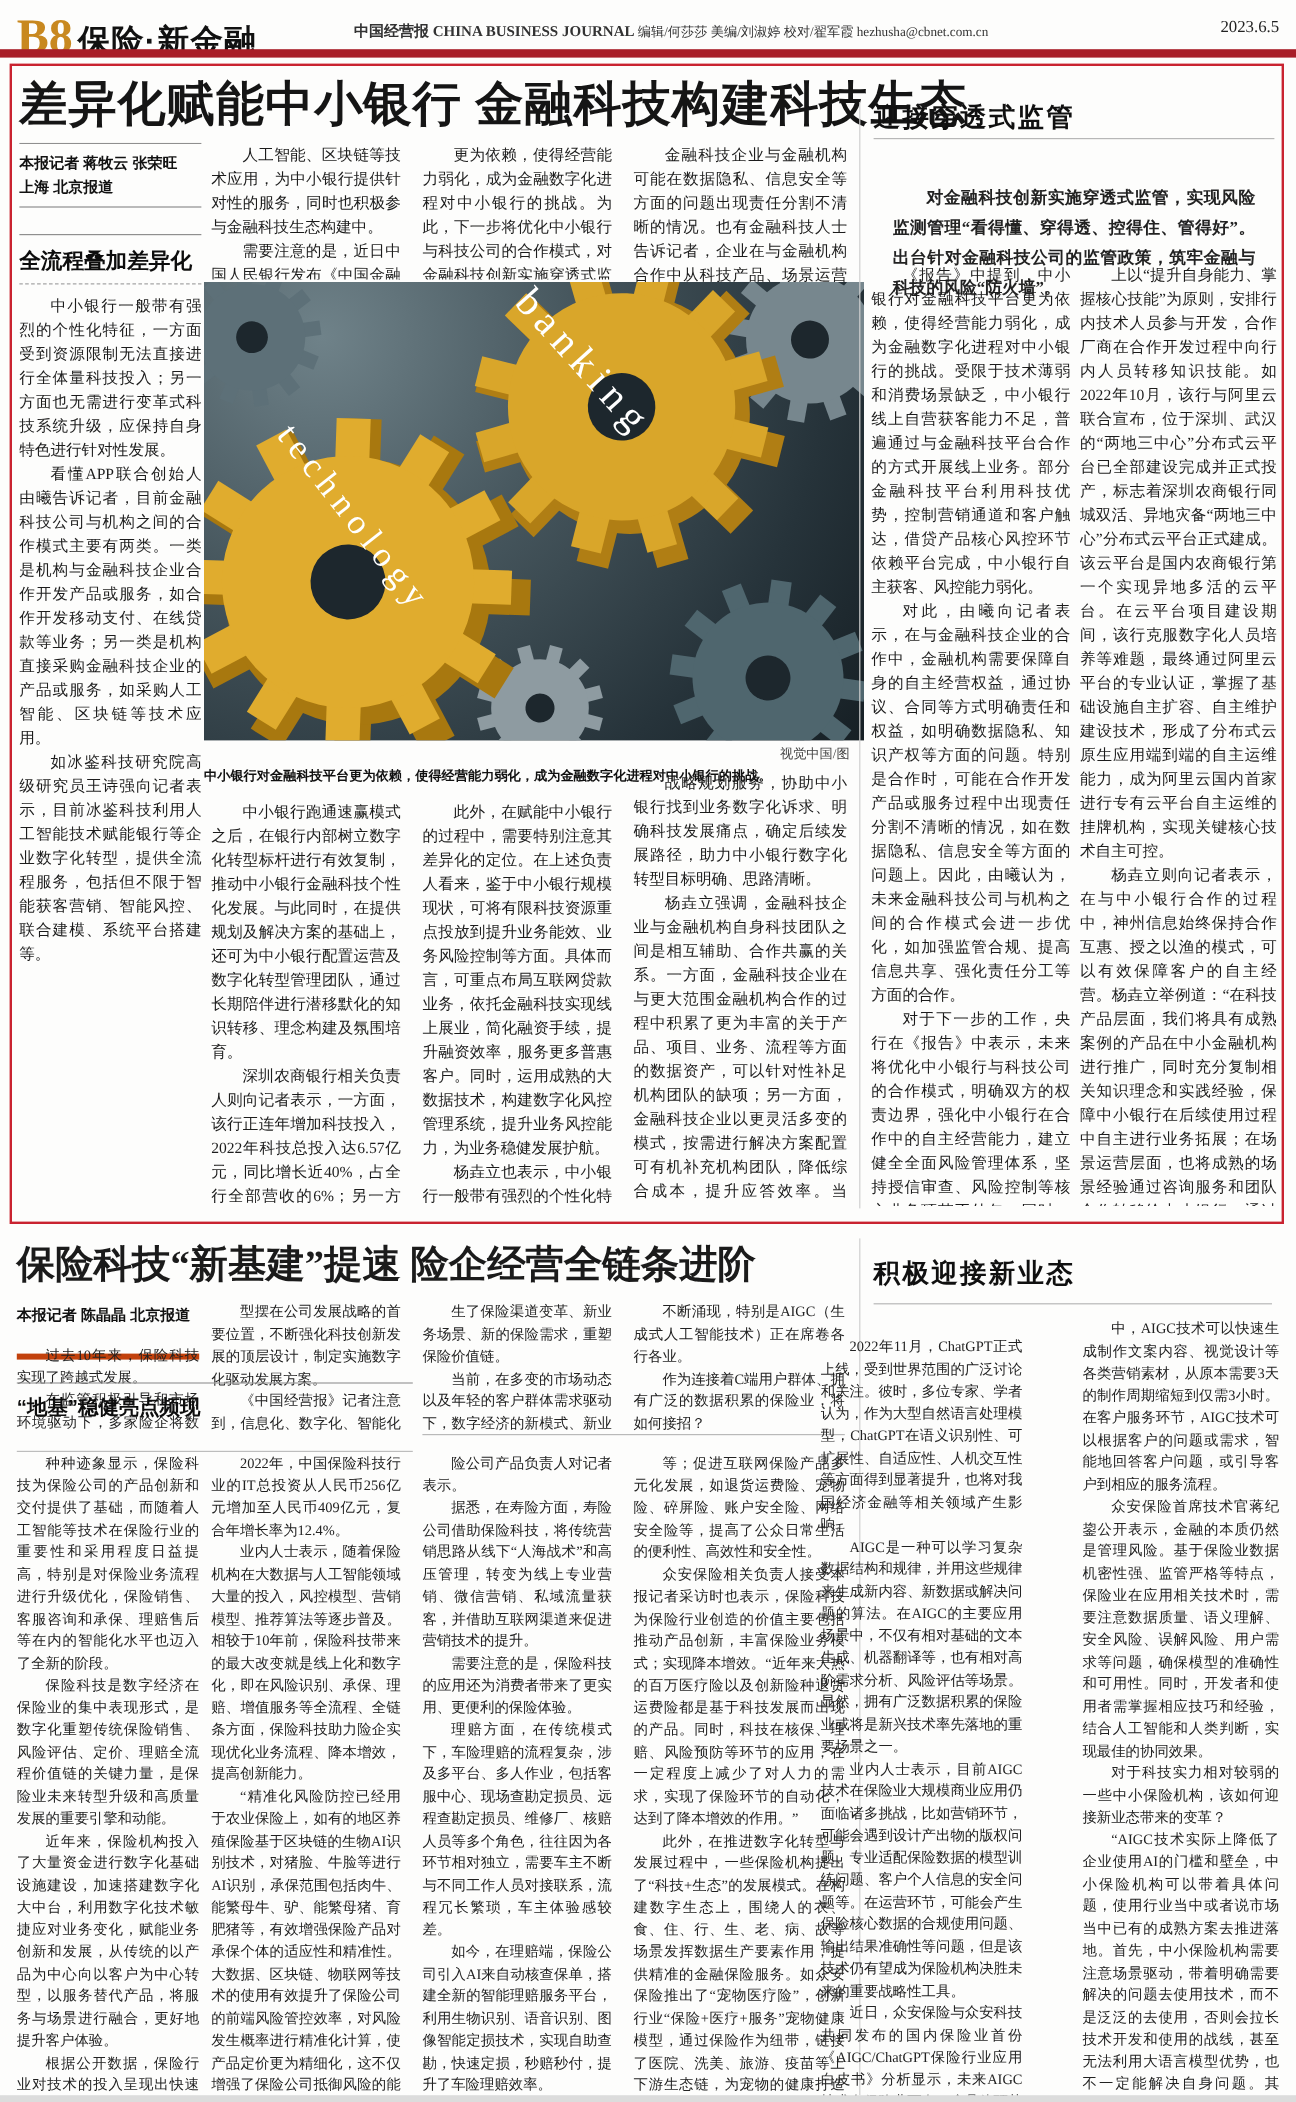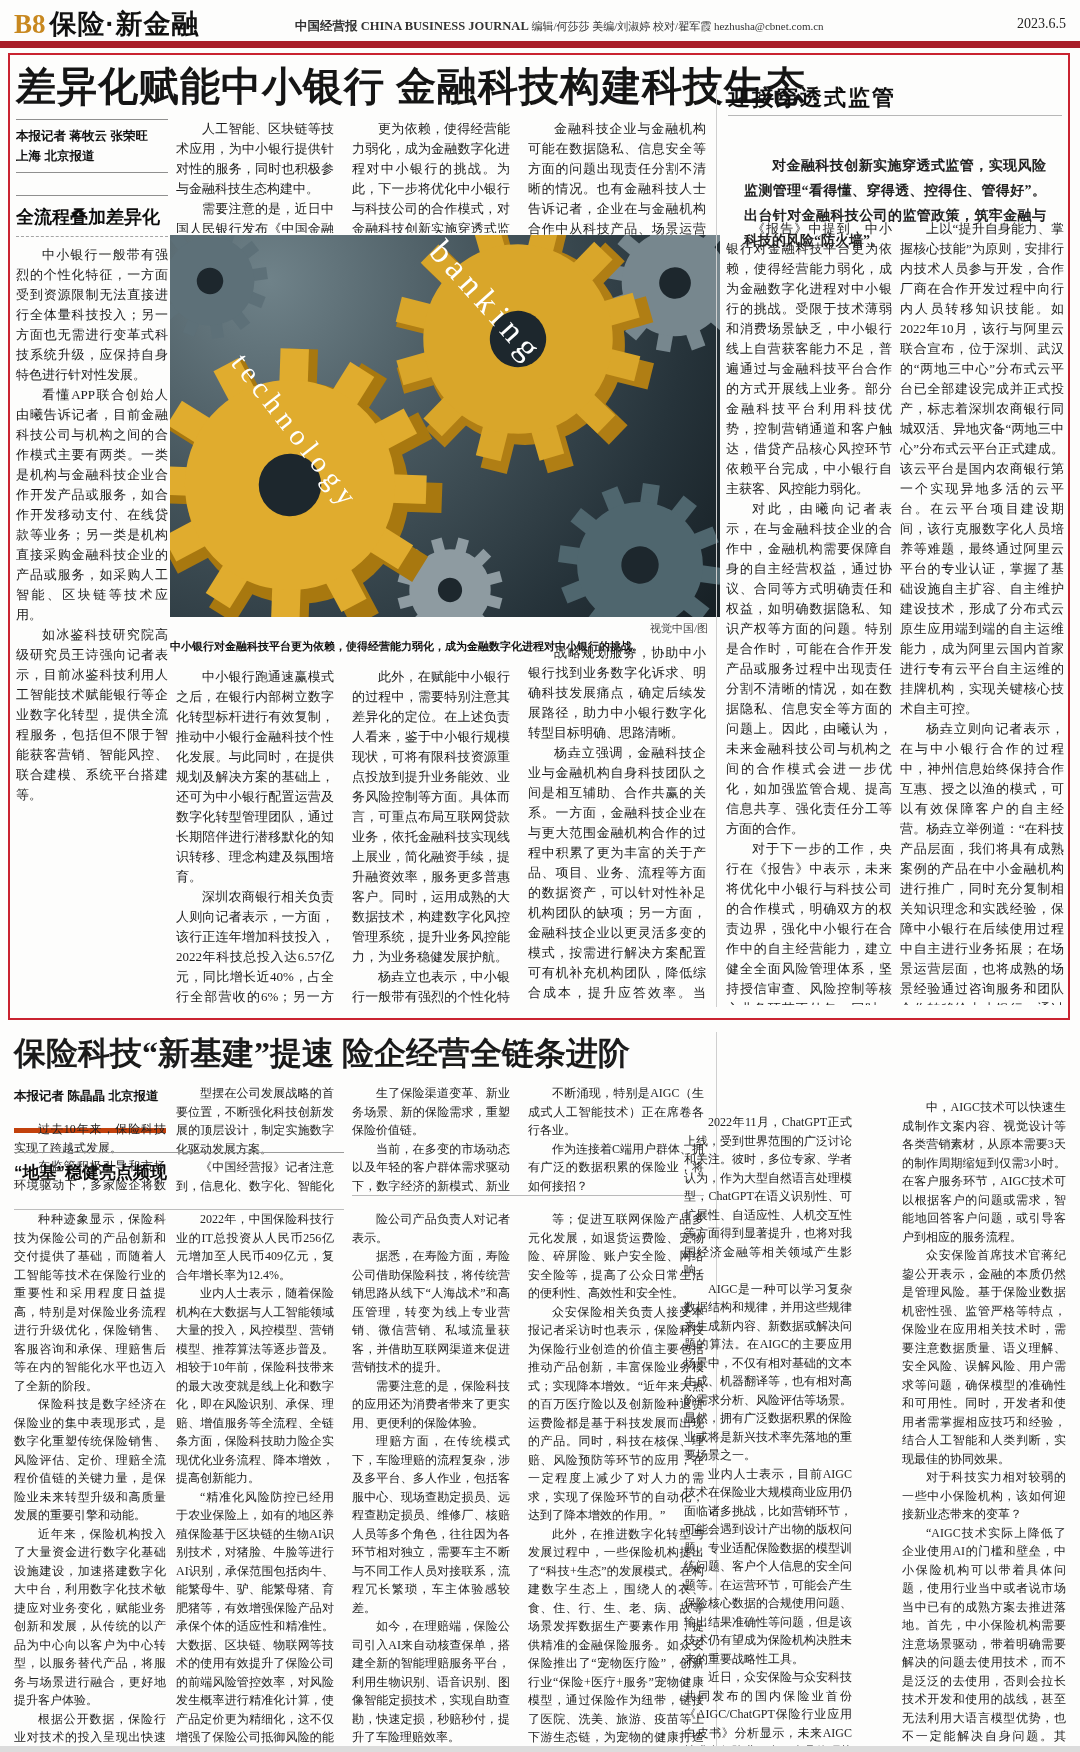--- a/index.html
+++ b/index.html
@@ -1,20 +1,20 @@
 <!DOCTYPE html>
 <html><head>
 <meta charset="utf-8">
 <style>
   html,body{margin:0;padding:0;background:#e9e9e9;}
   .page{position:relative;width:1080px;height:1752px;background:#fdfdfc;margin:0 auto;
         font-family:"Liberation Serif","DejaVu Serif",serif;color:#1c1c1c;overflow:hidden;}
   .abs{position:absolute;}
   
-  .mast-page{font-family:"Liberation Serif",serif;font-weight:bold;font-size:27px;color:#c8881f;}
+  .mast-page{font-family:"Liberation Serif",serif;font-weight:bold;font-size:40px;color:#c8881f;}
   .mast-section{font-weight:bold;font-size:27px;color:#111;letter-spacing:1px;
         font-family:"Liberation Sans","DejaVu Sans",sans-serif;}
   .mast-center{font-size:11px;color:#333;white-space:nowrap;}
   .mast-center b{font-size:12.5px;}
   .mast-date{font-size:14px;color:#222;}
   .redbar{background:#a81e28;}
   
   .a1-box{border:2px solid #c92330;}
   .headline1{font-size:40px;font-weight:bold;letter-spacing:1px;white-space:nowrap;color:#151515;}
   .headline2{font-size:32px;font-weight:bold;letter-spacing:0px;white-space:nowrap;color:#1b1b1b;}
@@ -200,20 +200,23 @@
         <p class="para">理赔方面，在传统模式下，车险理赔的流程复杂，涉及多平台、多人作业，包括客服中心、现场查勘定损员、远程查勘定损员、维修厂、核赔人员等多个角色，往往因为各环节相对独立，需要车主不断与不同工作人员对接联系，流程冗长繁琐，车主体验感较差。</p>
         <p class="para">如今，在理赔端，保险公司引入AI来自动核查保单，搭建全新的智能理赔服务平台，利用生物识别、语音识别、图像智能定损技术，实现自助查勘，快速定损，秒赔秒付，提升了车险理赔效率。</p>
       </div>
     <div class="abs colblock" style="left:520px;top:186px;width:176px;height:536px;">
         <p class="para">等；促进互联网保险产品多元化发展，如退货运费险、宠物险、碎屏险、账户安全险、网络安全险等，提高了公众日常生活的便利性、高效性和安全性。</p>
         <p class="para">众安保险相关负责人接受本报记者采访时也表示，保险科技为保险行业创造的价值主要包括推动产品创新，丰富保险业务模式；实现降本增效。“近年来大热的百万医疗险以及创新险种退货运费险都是基于科技发展而出现的产品。同时，科技在核保、理赔、风险预防等环节的应用，在一定程度上减少了对人力的需求，实现了保险环节的自动化，达到了降本增效的作用。”</p>
         <p class="para">此外，在推进数字化转型与发展过程中，一些保险机构提出了“科技+生态”的发展模式。在构建数字生态上，围绕人的衣、食、住、行、生、老、病、故等场景发挥数据生产要素作用，提供精准的金融保险服务。如众安保险推出了“宠物医疗险”，创新行业“保险+医疗+服务”宠物健康模型，通过保险作为纽带，链接了医院、洗美、旅游、疫苗等上下游生态链，为宠物的健康打造一站式的服务闭环</p>
       </div>
 
     <div class="abs vdiv" style="left:708px;top:8px;height:714px;"></div>
+    <div class="abs sec-rule" style="left:720px;top:22px;width:332px;padding-bottom:10px;">
+      <span class="sec-subhead">积极迎接新业态</span>
+    </div>
     <div class="abs colblock" style="left:676px;top:74px;width:168px;height:648px;margin-top:15px;">
         <p class="para">2022年11月，ChatGPT正式上线，受到世界范围的广泛讨论和关注。彼时，多位专家、学者认为，作为大型自然语言处理模型，ChatGPT在语义识别性、可扩展性、自适应性、人机交互性等方面得到显著提升，也将对我国经济金融等相关领域产生影响。</p>
         <p class="para">AIGC是一种可以学习复杂数据结构和规律，并用这些规律来生成新内容、新数据或解决问题的算法。在AIGC的主要应用场景中，不仅有相对基础的文本生成、机器翻译等，也有相对高阶需求分析、风险评估等场景。显然，拥有广泛数据积累的保险业或将是新兴技术率先落地的重要场景之一。</p>
         <p class="para">业内人士表示，目前AIGC技术在保险业大规模商业应用仍面临诸多挑战，比如营销环节，可能会遇到设计产出物的版权问题、专业适配保险数据的模型训练问题、客户个人信息的安全问题等。在运营环节，可能会产生保险核心数据的合规使用问题、输出结果准确性等问题，但是该技术仍有望成为保险机构决胜未来的重要战略性工具。</p>
         <p class="para">近日，众安保险与众安科技共同发布的国内保险业首份《AIGC/ChatGPT保险行业应用白皮书》分析显示，未来AIGC技术在保险业可在33个具体环节中落地。不仅可以在保险产品设计、精算、营销、运营和客服等全链路环节提供深度技术赋能，同时还可以应用于险企日常办公、研发提效等方面。可行性研究显示，在产品营销过程</p>
       </div>
     <div class="abs colblock" style="left:894px;top:74px;width:164px;height:648px;">
         <p class="para">中，AIGC技术可以快速生成制作文案内容、视觉设计等各类营销素材，从原本需要3天的制作周期缩短到仅需3小时。在客户服务环节，AIGC技术可以根据客户的问题或需求，智能地回答客户问题，或引导客户到相应的服务流程。</p>
         <p class="para">众安保险首席技术官蒋纪鋆公开表示，金融的本质仍然是管理风险。基于保险业数据机密性强、监管严格等特点，保险业在应用相关技术时，需要注意数据质量、语义理解、安全风险、误解风险、用户需求等问题，确保模型的准确性和可用性。同时，开发者和使用者需掌握相应技巧和经验，结合人工智能和人类判断，实现最佳的协同效果。</p>
         <p class="para">对于科技实力相对较弱的一些中小保险机构，该如何迎接新业态带来的变革？</p>

